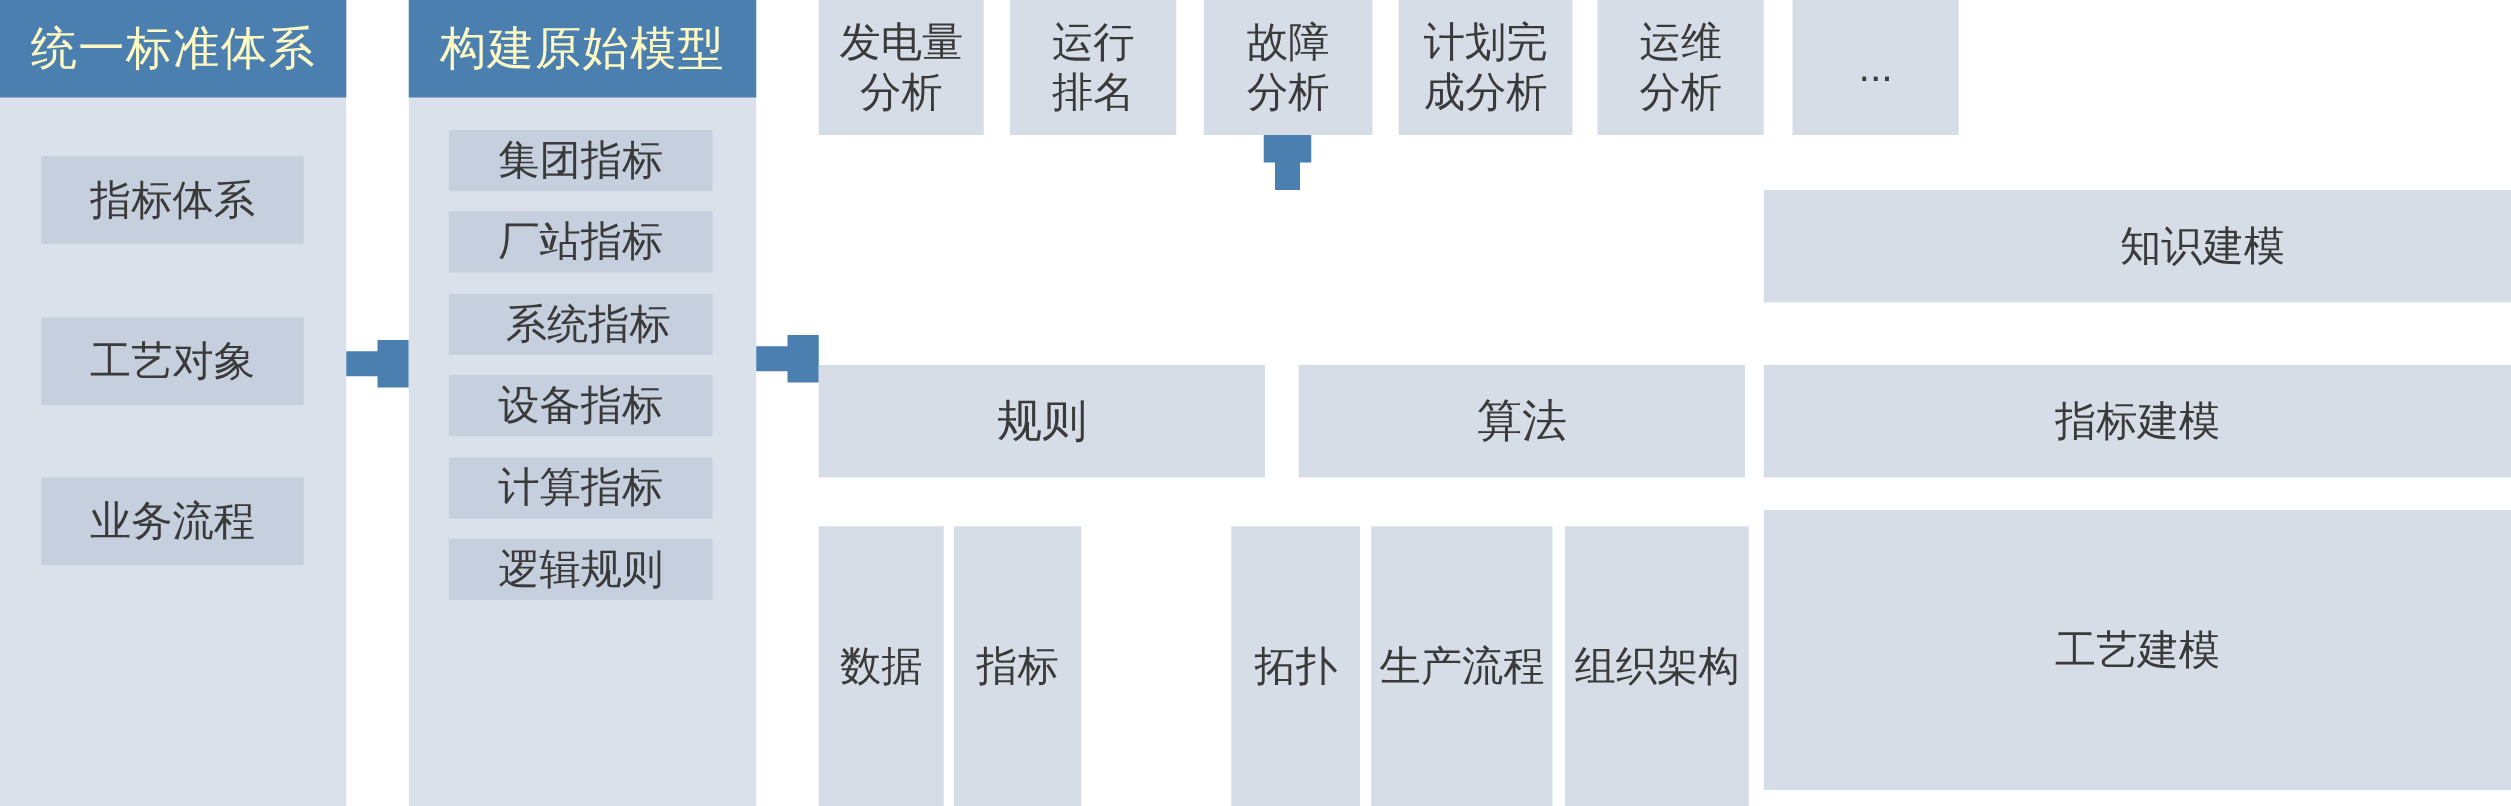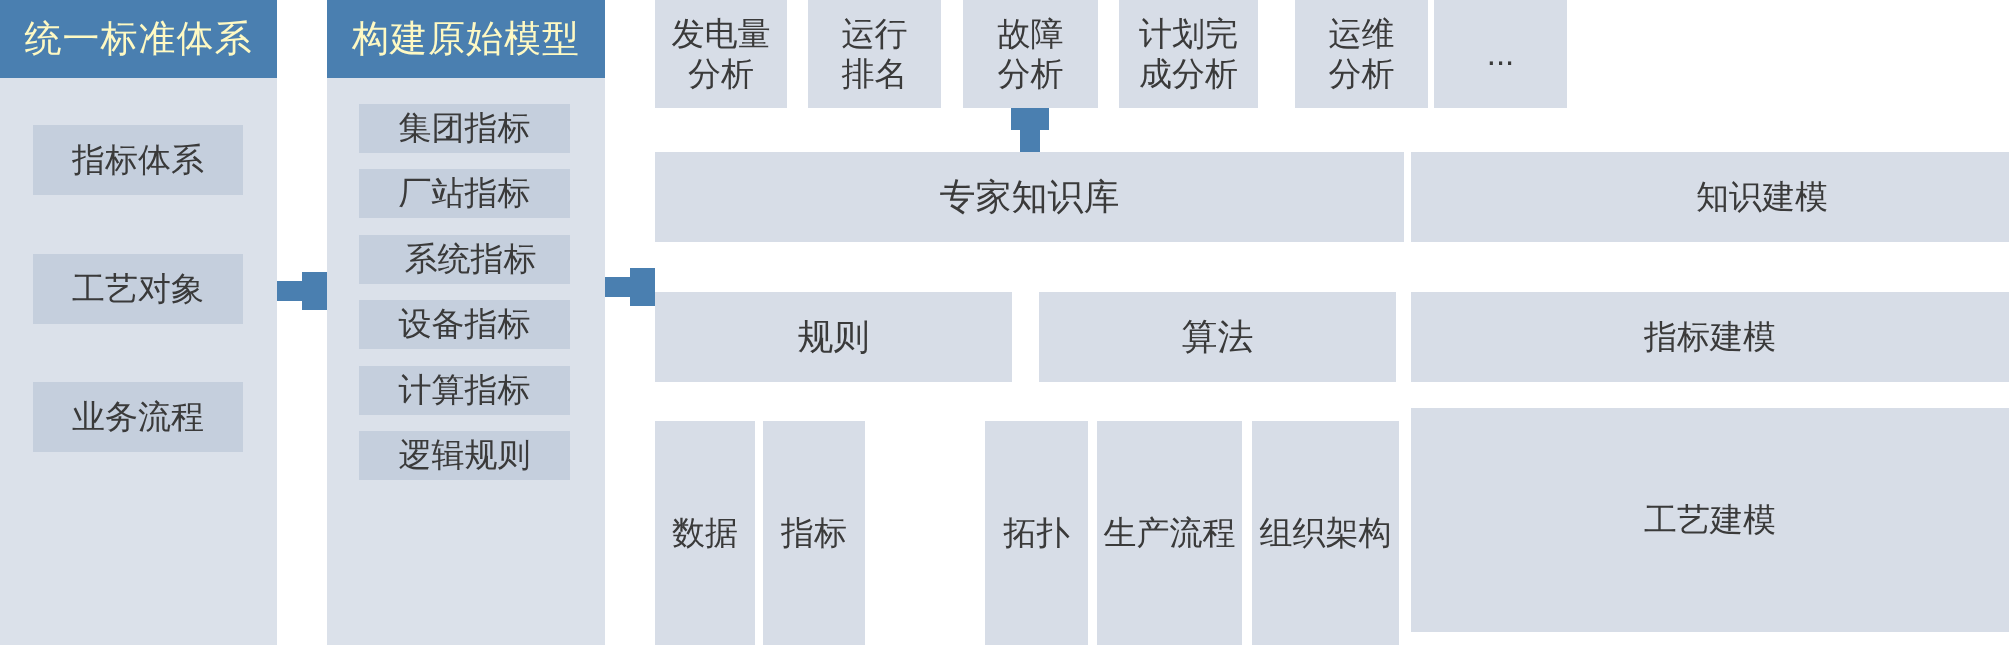--- a/index.html
+++ b/index.html
@@ -173,36 +173,33 @@
 排名</span>
   </div>
   <div class="tile" style="left:963px; top:0px; width:135px; height:108px;">
     <span>故障
 分析</span>
   </div>
   <div class="tile" style="left:1119px; top:0px; width:139px; height:108px;">
     <span>计划完
 成分析</span>
   </div>
-  <div class="tile" style="left:1278px; top:0px; width:133px; height:108px;margin-left:17px;">
+  <div class="tile" style="left:1278px; top:0px; width:133px; height:108px;">
     <span>运维
 分析</span>
   </div>
   <div class="tile" style="left:1434px; top:0px; width:133px; height:108px;">
     <span>...</span>
   </div>
 
   <div class="arrow-down" style="left:1011px; top:108px;">
     <div class="head"></div>
     <div class="shaft"></div>
   </div>
 
-  <div class="tile wide" style="left:655px; top:152px; width:749px; height:90px;">
-    <span>专家知识库</span>
-  </div>
   <div class="tile" style="left:1411px; top:152px; width:702px; height:90px;">
     <span>知识建模</span>
   </div>
 
   <div class="tile wide" style="left:655px; top:292px; width:357px; height:90px;">
     <span>规则</span>
   </div>
   <div class="tile wide" style="left:1039px; top:292px; width:357px; height:90px;">
     <span>算法</span>
   </div>

